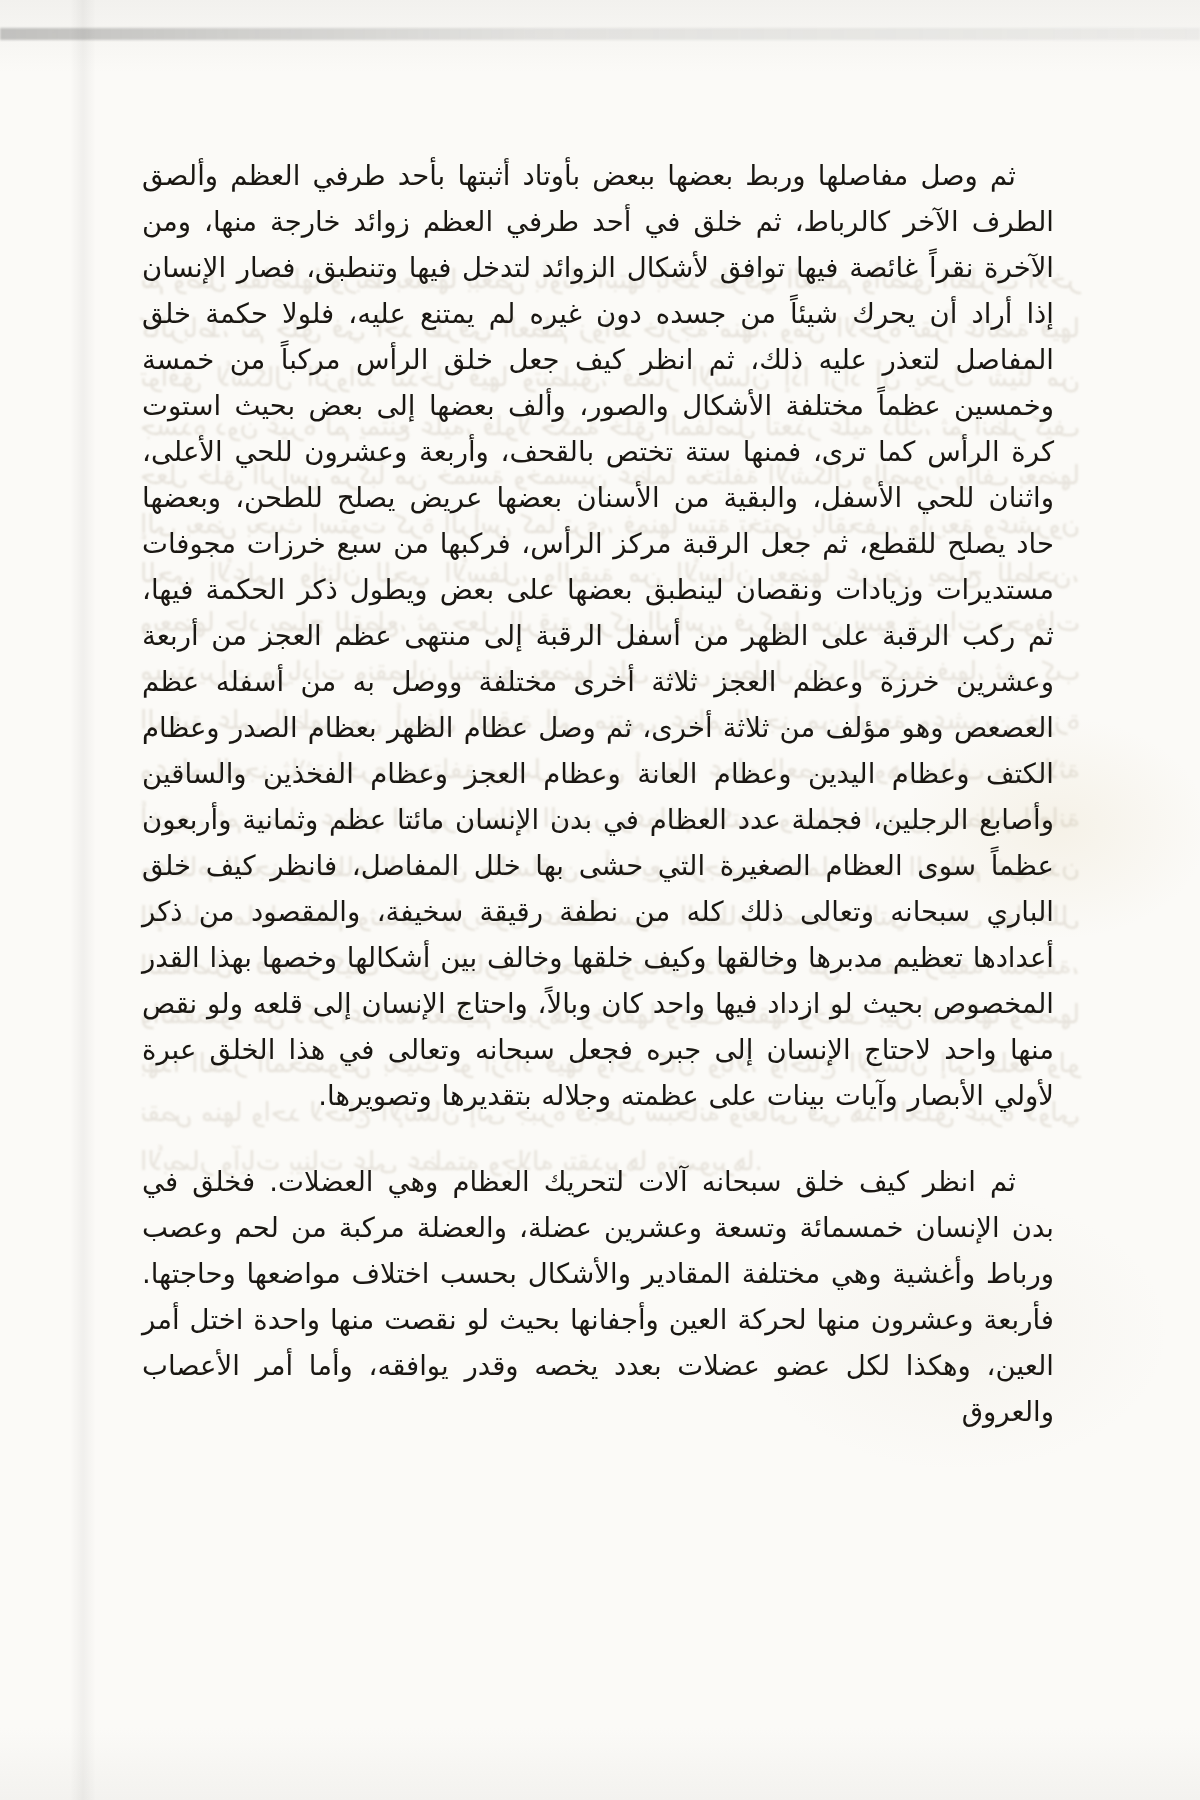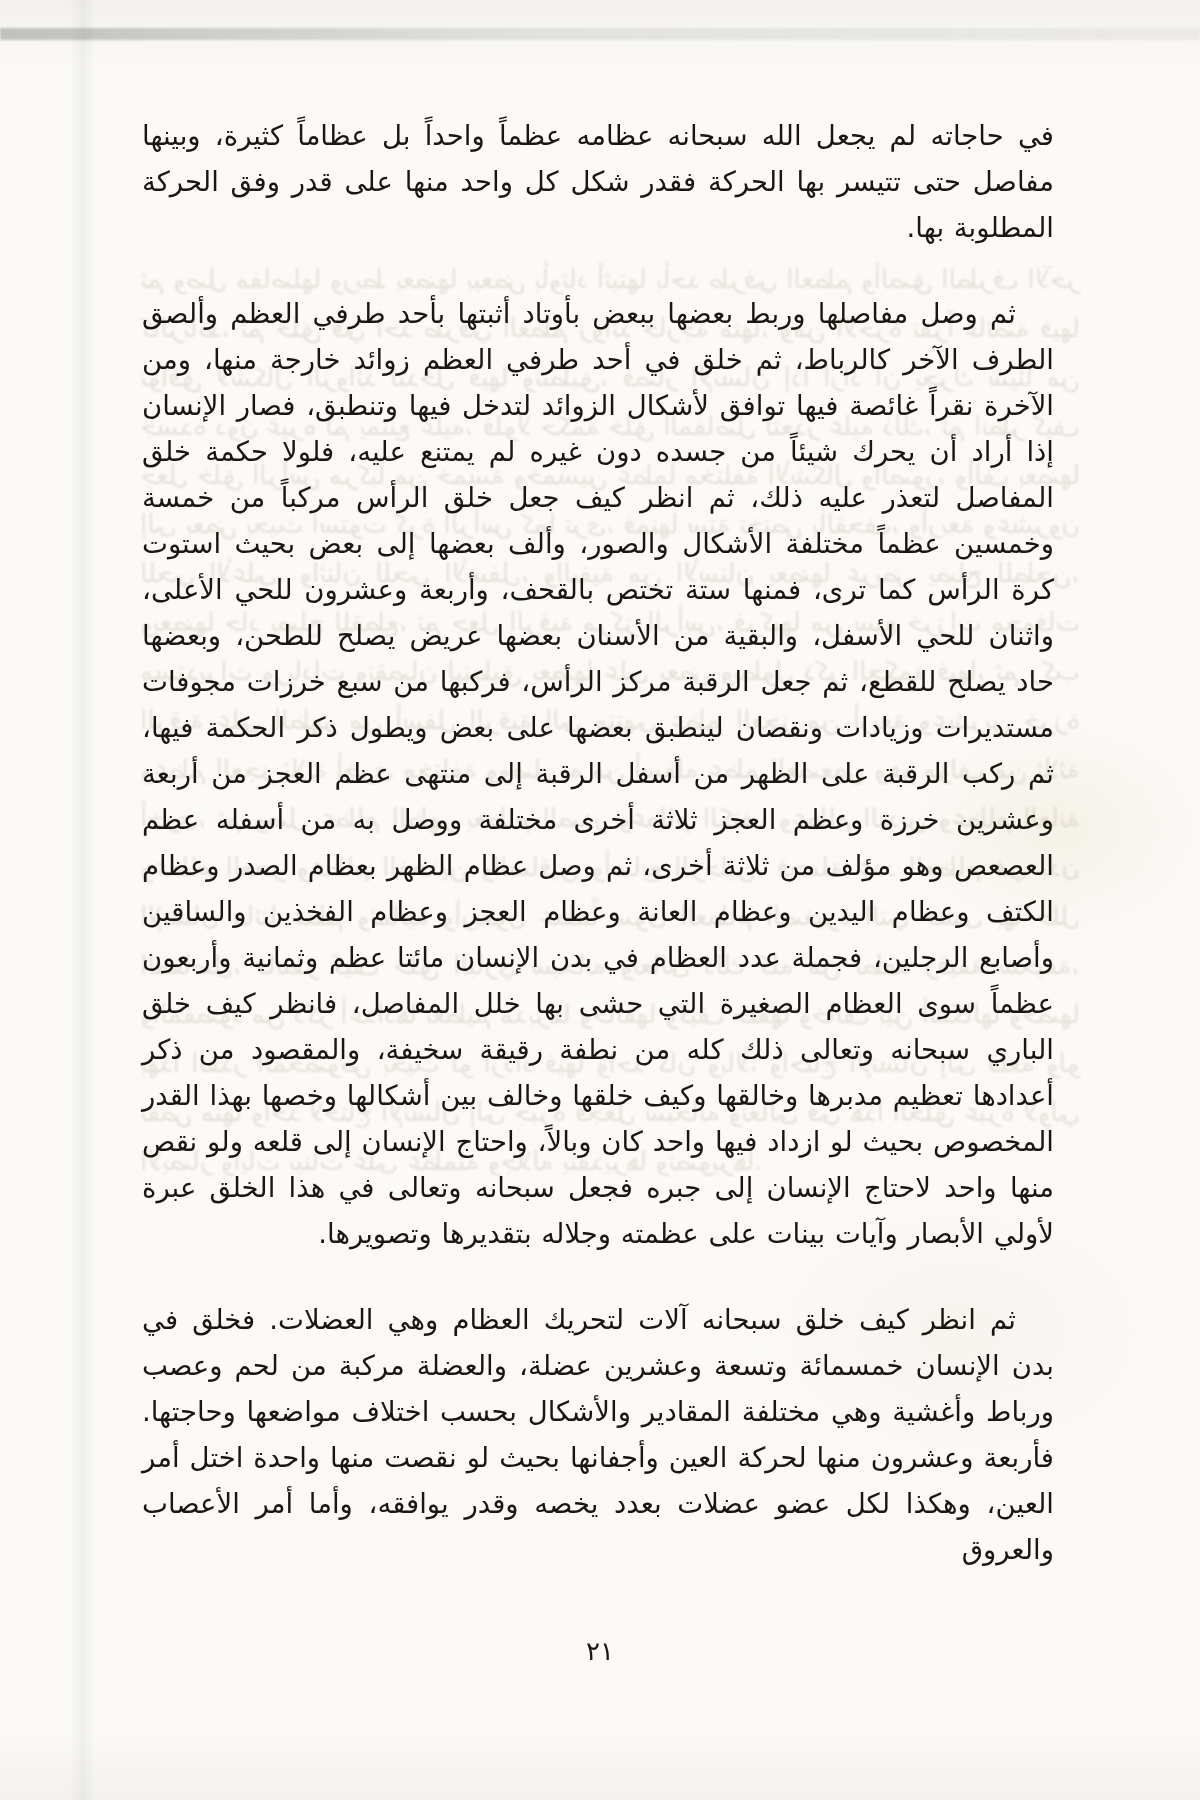--- a/index.html
+++ b/index.html
@@ -90,20 +90,18 @@
 <body>
 
 <div class="scan">
 
   <div class="scan-band"></div>
   <div class="edge-shadow"></div>
 
   <div class="ghost" aria-hidden="true">ثم وصل مفاصلها وربط بعضها ببعض بأوتاد أثبتها بأحد طرفي العظم وألصق الطرف الآخر كالرباط، ثم خلق في أحد طرفي العظم زوائد خارجة منها، ومن الآخرة نقراً غائصة فيها توافق لأشكال الزوائد لتدخل فيها وتنطبق، فصار الإنسان إذا أراد أن يحرك شيئاً من جسده دون غيره لم يمتنع عليه، فلولا حكمة خلق المفاصل لتعذر عليه ذلك، ثم انظر كيف جعل خلق الرأس مركباً من خمسة وخمسين عظماً مختلفة الأشكال والصور، وألف بعضها إلى بعض بحيث استوت كرة الرأس كما ترى، فمنها ستة تختص بالقحف، وأربعة وعشرون للحي الأعلى، واثنان للحي الأسفل، والبقية من الأسنان بعضها عريض يصلح للطحن، وبعضها حاد يصلح للقطع، ثم جعل الرقبة مركز الرأس، فركبها من سبع خرزات مجوفات مستديرات وزيادات ونقصان لينطبق بعضها على بعض ويطول ذكر الحكمة فيها، ثم ركب الرقبة على الظهر من أسفل الرقبة إلى منتهى عظم العجز من أربعة وعشرين خرزة وعظم العجز ثلاثة أخرى مختلفة ووصل به من أسفله عظم العصعص وهو مؤلف من ثلاثة أخرى، ثم وصل عظام الظهر بعظام الصدر وعظام الكتف وعظام اليدين وعظام العانة وعظام العجز وعظام الفخذين والساقين وأصابع الرجلين، فجملة عدد العظام في بدن الإنسان مائتا عظم وثمانية وأربعون عظماً سوى العظام الصغيرة التي حشى بها خلل المفاصل، فانظر كيف خلق الباري سبحانه وتعالى ذلك كله من نطفة رقيقة سخيفة، والمقصود من ذكر أعدادها تعظيم مدبرها وخالقها وكيف خلقها وخالف بين أشكالها وخصها بهذا القدر المخصوص بحيث لو ازداد فيها واحد كان وبالاً، واحتاج الإنسان إلى قلعه ولو نقص منها واحد لاحتاج الإنسان إلى جبره فجعل سبحانه وتعالى في هذا الخلق عبرة لأولي الأبصار وآيات بينات على عظمته وجلاله بتقديرها وتصويرها.</div>
 
   <div class="textblock">
-    <p>في حاجاته لم يجعل الله سبحانه عظامه عظماً واحداً بل عظاماً كثيرة، وبينها مفاصل حتى تتيسر بها الحركة فقدر شكل كل واحد منها على قدر وفق الحركة المطلوبة بها.</p>
     <p class="indent">ثم وصل مفاصلها وربط بعضها ببعض بأوتاد أثبتها بأحد طرفي العظم وألصق الطرف الآخر كالرباط، ثم خلق في أحد طرفي العظم زوائد خارجة منها، ومن الآخرة نقراً غائصة فيها توافق لأشكال الزوائد لتدخل فيها وتنطبق، فصار الإنسان إذا أراد أن يحرك شيئاً من جسده دون غيره لم يمتنع عليه، فلولا حكمة خلق المفاصل لتعذر عليه ذلك، ثم انظر كيف جعل خلق الرأس مركباً من خمسة وخمسين عظماً مختلفة الأشكال والصور، وألف بعضها إلى بعض بحيث استوت كرة الرأس كما ترى، فمنها ستة تختص بالقحف، وأربعة وعشرون للحي الأعلى، واثنان للحي الأسفل، والبقية من الأسنان بعضها عريض يصلح للطحن، وبعضها حاد يصلح للقطع، ثم جعل الرقبة مركز الرأس، فركبها من سبع خرزات مجوفات مستديرات وزيادات ونقصان لينطبق بعضها على بعض ويطول ذكر الحكمة فيها، ثم ركب الرقبة على الظهر من أسفل الرقبة إلى منتهى عظم العجز من أربعة وعشرين خرزة وعظم العجز ثلاثة أخرى مختلفة ووصل به من أسفله عظم العصعص وهو مؤلف من ثلاثة أخرى، ثم وصل عظام الظهر بعظام الصدر وعظام الكتف وعظام اليدين وعظام العانة وعظام العجز وعظام الفخذين والساقين وأصابع الرجلين، فجملة عدد العظام في بدن الإنسان مائتا عظم وثمانية وأربعون عظماً سوى العظام الصغيرة التي حشى بها خلل المفاصل، فانظر كيف خلق الباري سبحانه وتعالى ذلك كله من نطفة رقيقة سخيفة، والمقصود من ذكر أعدادها تعظيم مدبرها وخالقها وكيف خلقها وخالف بين أشكالها وخصها بهذا القدر المخصوص بحيث لو ازداد فيها واحد كان وبالاً، واحتاج الإنسان إلى قلعه ولو نقص منها واحد لاحتاج الإنسان إلى جبره فجعل سبحانه وتعالى في هذا الخلق عبرة لأولي الأبصار وآيات بينات على عظمته وجلاله بتقديرها وتصويرها.</p>
     <p class="indent">ثم انظر كيف خلق سبحانه آلات لتحريك العظام وهي العضلات. فخلق في بدن الإنسان خمسمائة وتسعة وعشرين عضلة، والعضلة مركبة من لحم وعصب ورباط وأغشية وهي مختلفة المقادير والأشكال بحسب اختلاف مواضعها وحاجتها. فأربعة وعشرون منها لحركة العين وأجفانها بحيث لو نقصت منها واحدة اختل أمر العين، وهكذا لكل عضو عضلات بعدد يخصه وقدر يوافقه، وأما أمر الأعصاب والعروق</p>
   </div>
 
-  <div class="pagenum">٢١</div>
 
 </div>
 
 </body></html>

